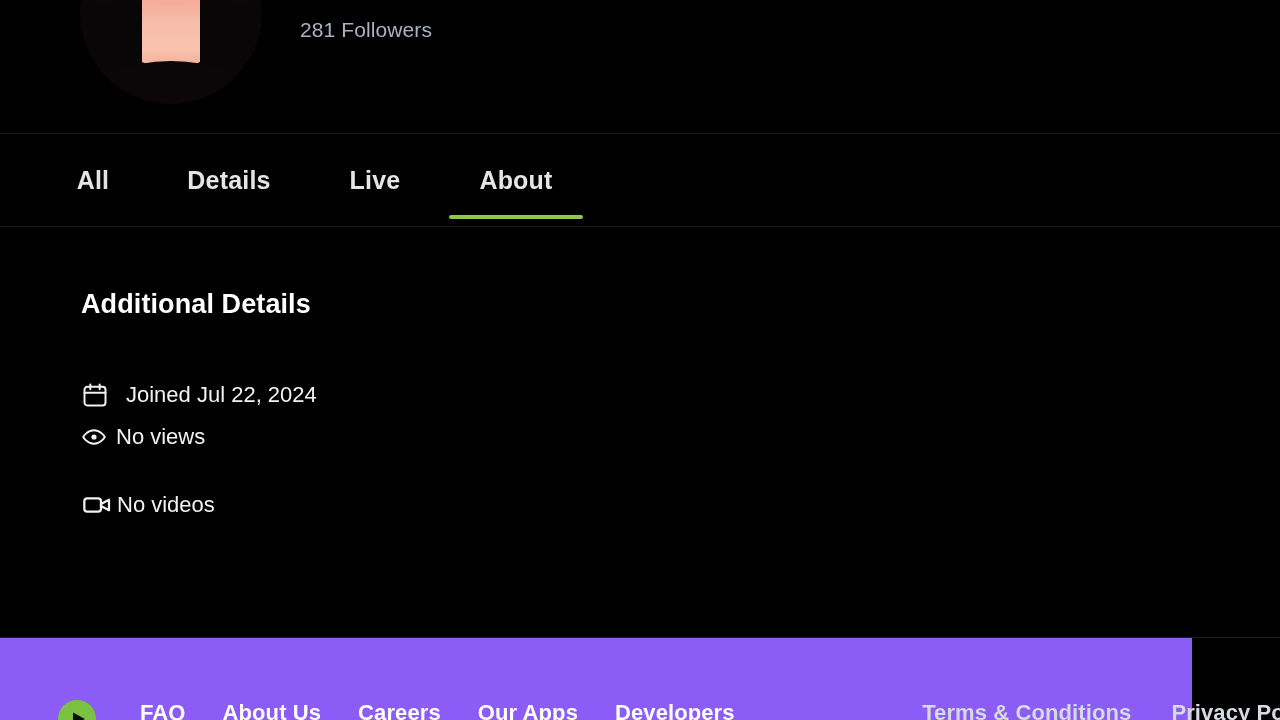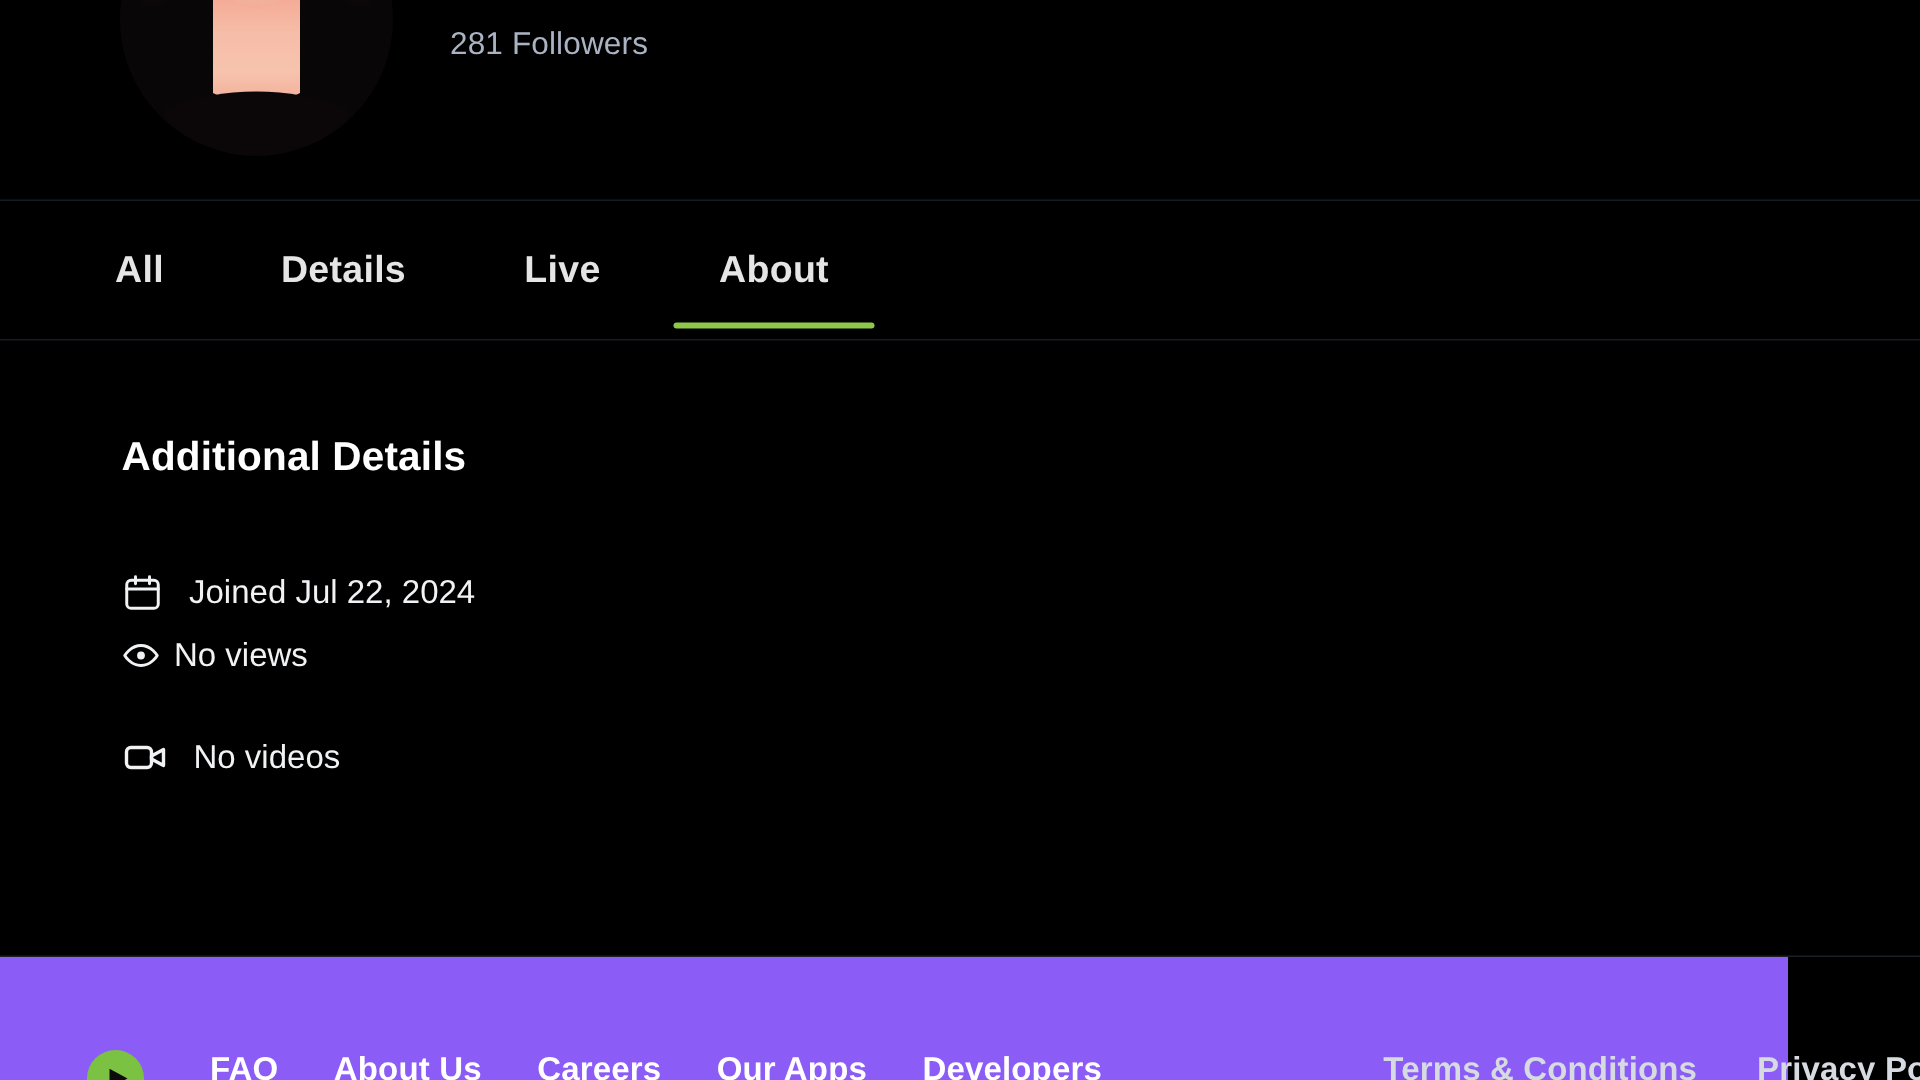--- a/index.html
+++ b/index.html
@@ -147,21 +147,21 @@
   .row-joined { top: 132px; margin-top: 22px; }
   .row-joined .row-icon { width: 28px; height: 28px; }
   .row-joined .row-label { margin-left: 17px; }
 
   .row-views { top: 197px; }
   .row-views .row-icon { width: 26px; height: 26px; }
   .row-views .row-label { margin-left: 9px; }
 
   .row-videos { top: 262px; }
   .row-videos .row-icon { width: 32px; height: 32px; }
-  .row-videos .row-label { margin-left: 16px; text-align: right; }
+  .row-videos .row-label { margin-left: 4px; text-align: right; }
 
   
   .footer {
     position: absolute;
     left: 0;
     top: 638px;
     width: 1192px;
     height: 82px;
     background: #8b5cf6;
   }

